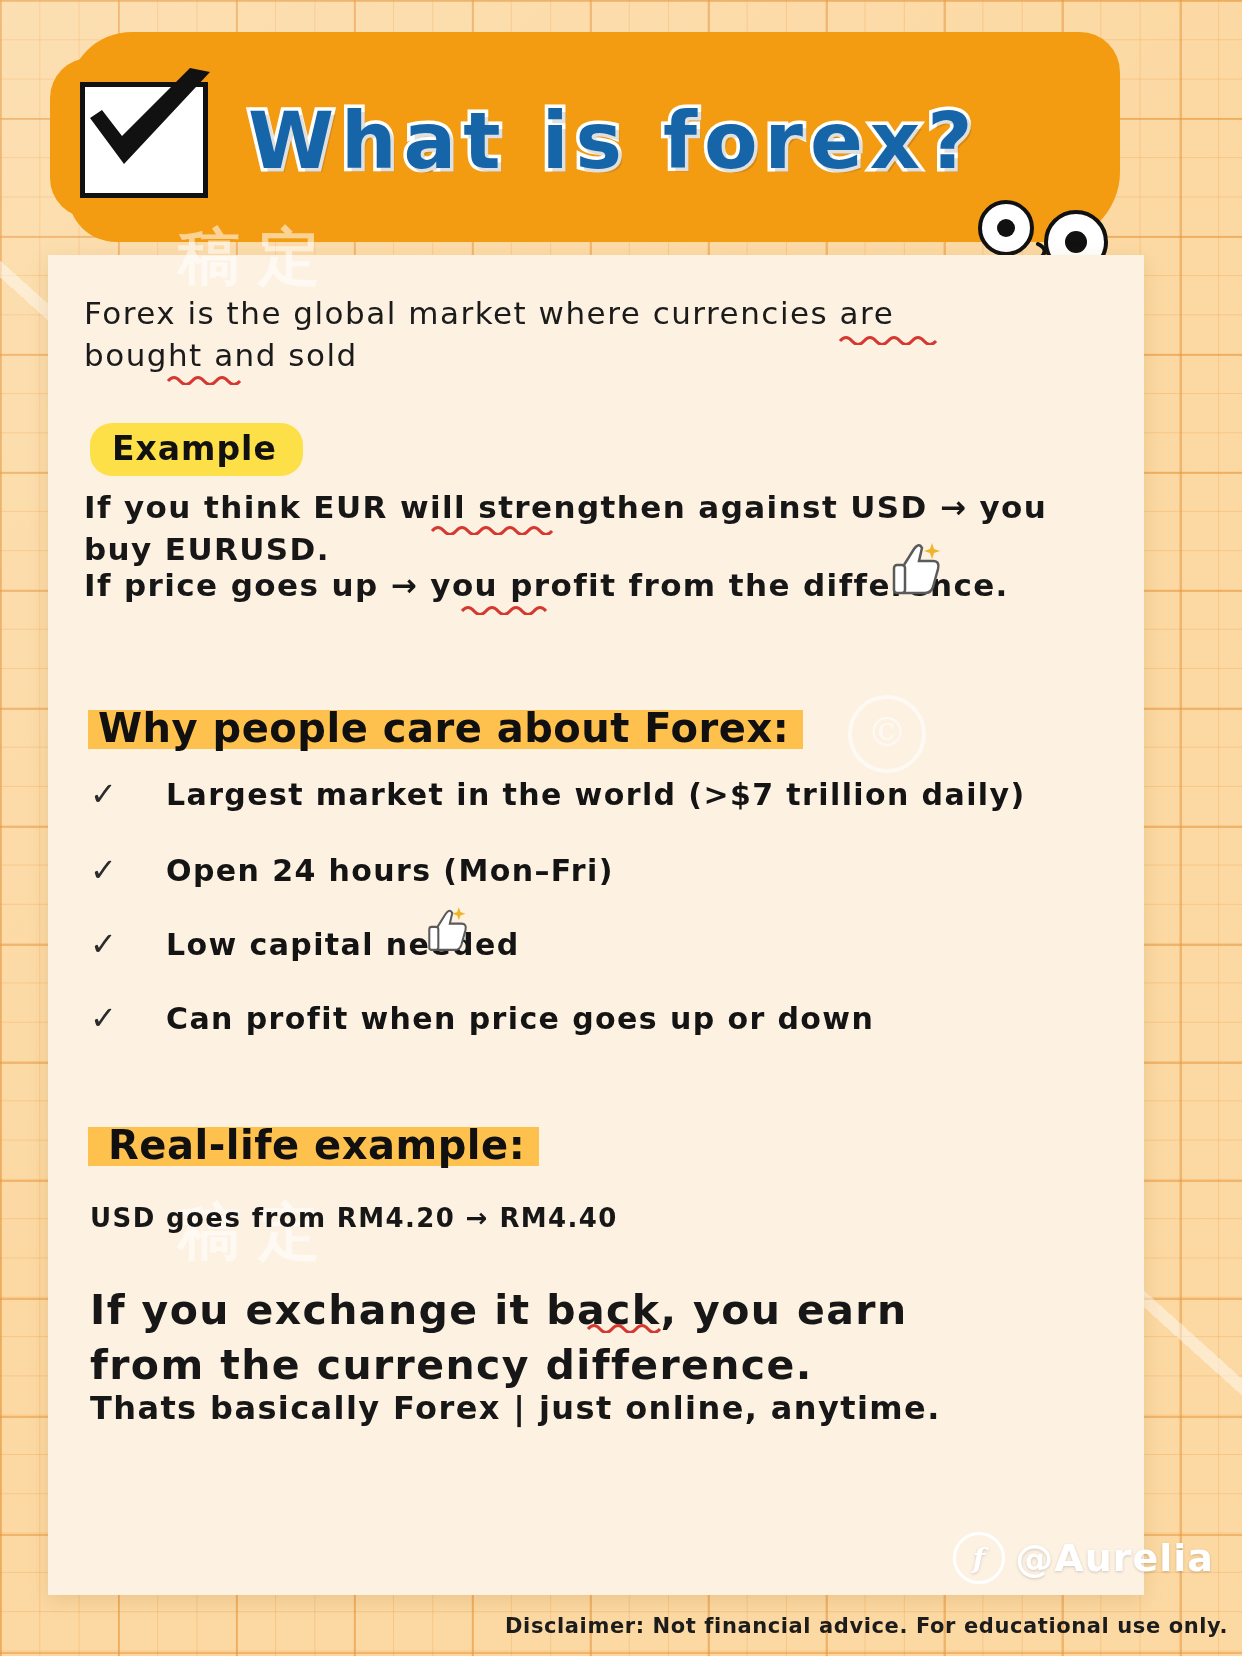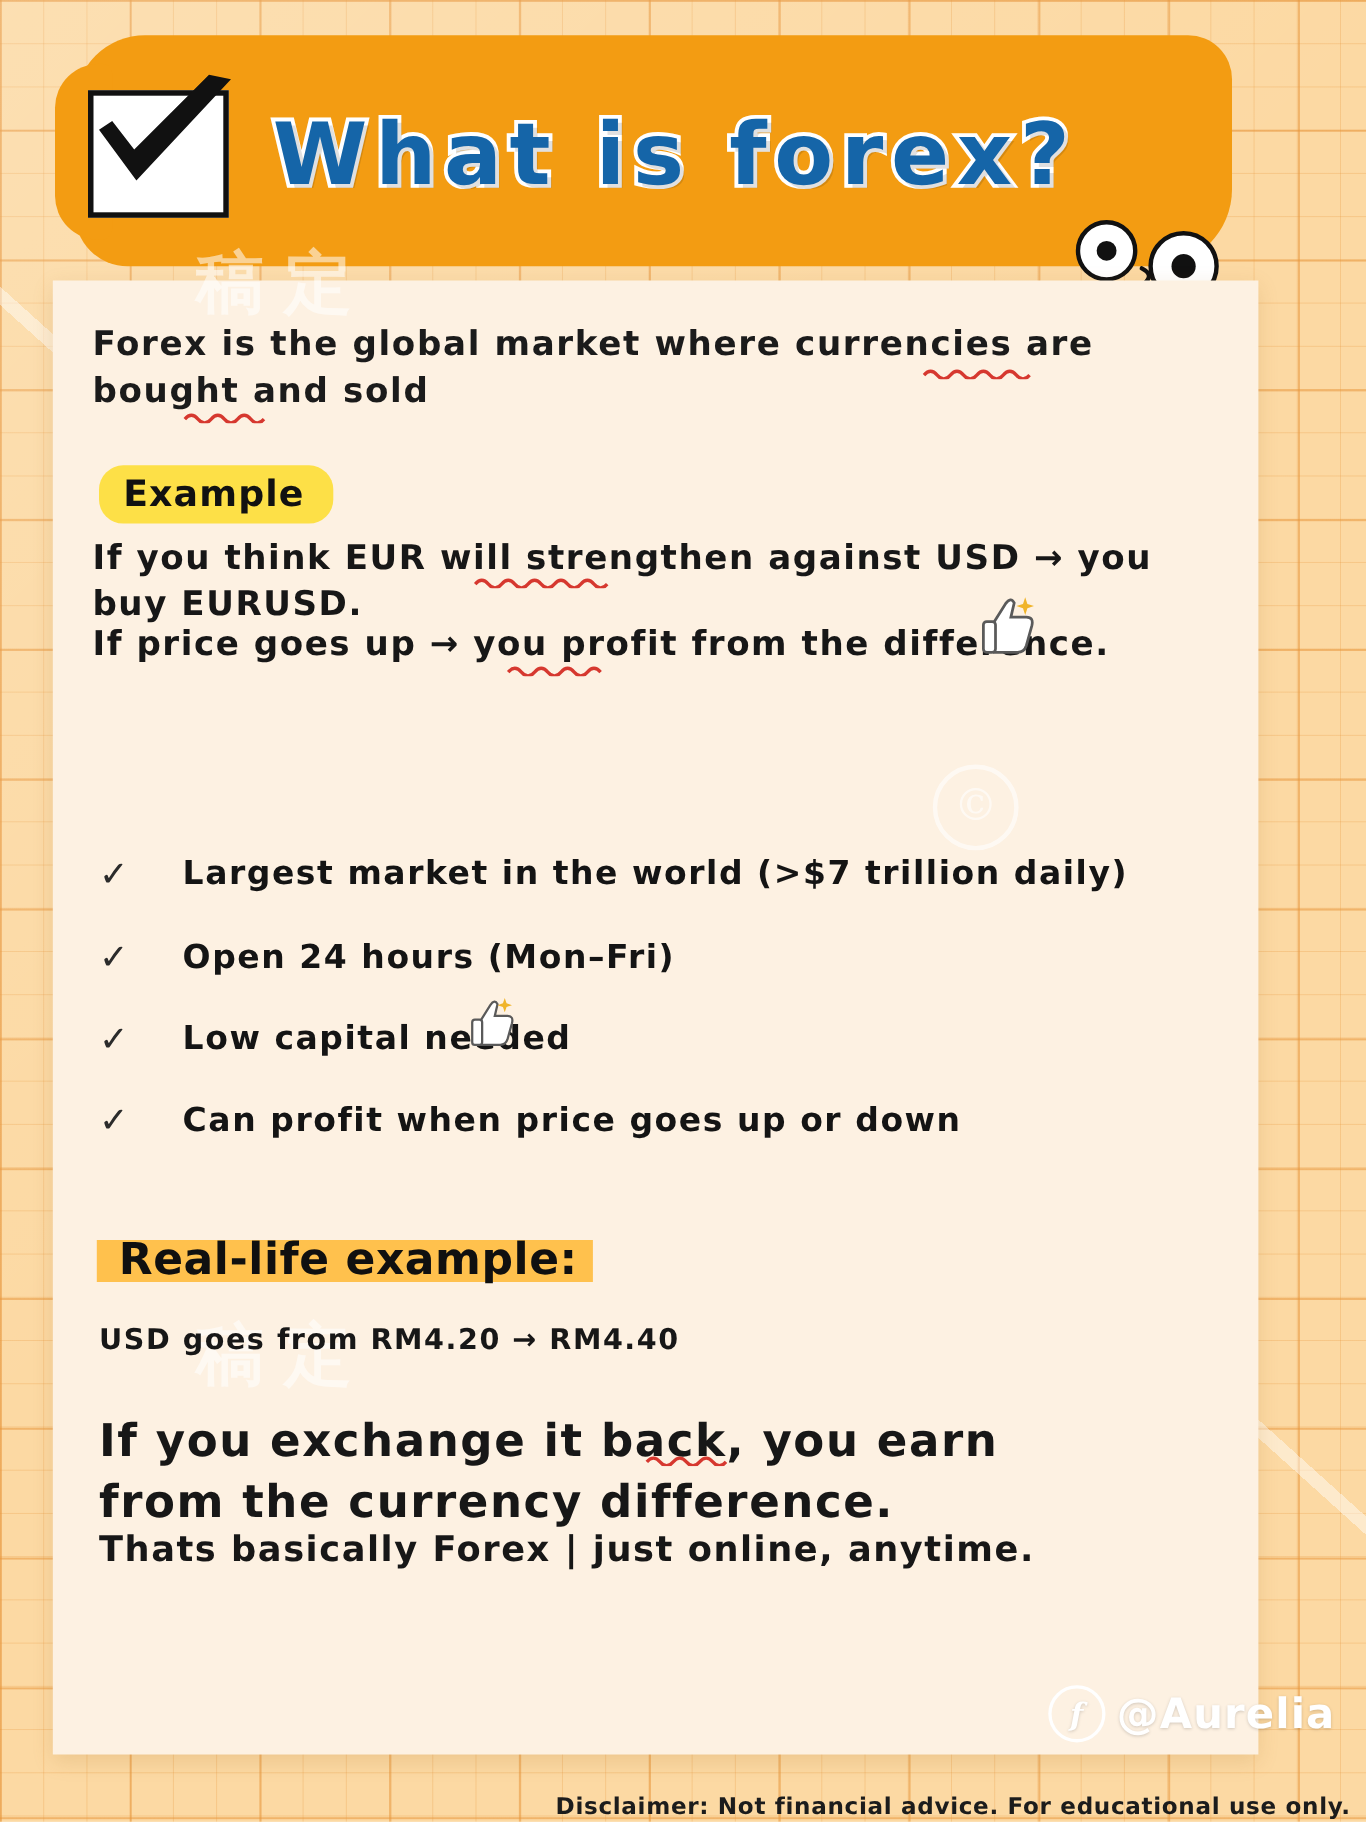--- a/index.html
+++ b/index.html
@@ -116,21 +116,21 @@
     color: #1b1b1b;
     letter-spacing: 1.5px;
     line-height: 1.35;
   }
 
   .intro {
     position: absolute;
     left: 36px;
     top: 38px;
     width: 920px;
-    font-weight: 700;
+    font-weight: 400;
     font-size: 31px;
   }
   .sq {
     position: absolute;
     height: 12px;
     overflow: hidden;
   }
   .sq svg { display:block; }
 
   
@@ -234,21 +234,21 @@
     align-items: center;
     justify-content: center;
     font-family: "DejaVu Serif", serif;
     font-size: 28px;
     font-style: italic;
   }
 
   .disclaimer {
     position: absolute;
     right: 14px;
-    bottom: 2px;
+    bottom: 18px;
     font-size: 21px;
     font-weight: bold;
     color: #1c1c1c;
     letter-spacing: 0.6px;
   }
 </style>
 </head>
 <body>
 
 <div class="page"></div>
@@ -308,20 +308,21 @@
         <path d="M2 8 q6 -7 12 0 t12 0 t12 0 t12 0 t12 0 t12 0 t12 0" fill="none" stroke="#d6382f" stroke-width="3"></path>
       </svg>
   </div>
 
   <svg style="position:absolute; left:842px; top:284px; width:56px; height:62px;" viewBox="0 0 56 62">
     <path d="M14 26 l10 -16 q5 -7 8 -1 l-3 13 h14 q7 0 5 8 l-5 18 q-2 6 -8 6 h-21 z" fill="#fff" stroke="#5a5a5a" stroke-width="2.5"></path>
     <rect x="4" y="26" width="11" height="28" rx="3" fill="#fff" stroke="#5a5a5a" stroke-width="2.5"></rect>
     <path d="M42 4 l2 6 l6 2 l-6 2 l-2 6 l-2 -6 l-6 -2 l6 -2 z" fill="#f0b429"></path>
   </svg>
 
+  <div class="heading-hl" style="left:40px; top:448px;">Why people care about Forex:</div>
 
   <div class="tick" style="left:42px; top:520px;">✓</div>
   <div class="bullet" style="left:82px; top:522px;">Largest market in the world (&gt;$7 trillion daily)</div>
 
   <div class="tick" style="left:42px; top:596px;">✓</div>
   <div class="bullet" style="left:82px; top:598px;">Open 24 hours (Mon–Fri)</div>
 
   <div class="tick" style="left:42px; top:670px;">✓</div>
   <div class="bullet" style="left:82px; top:672px;">Low capital needed</div>
 

